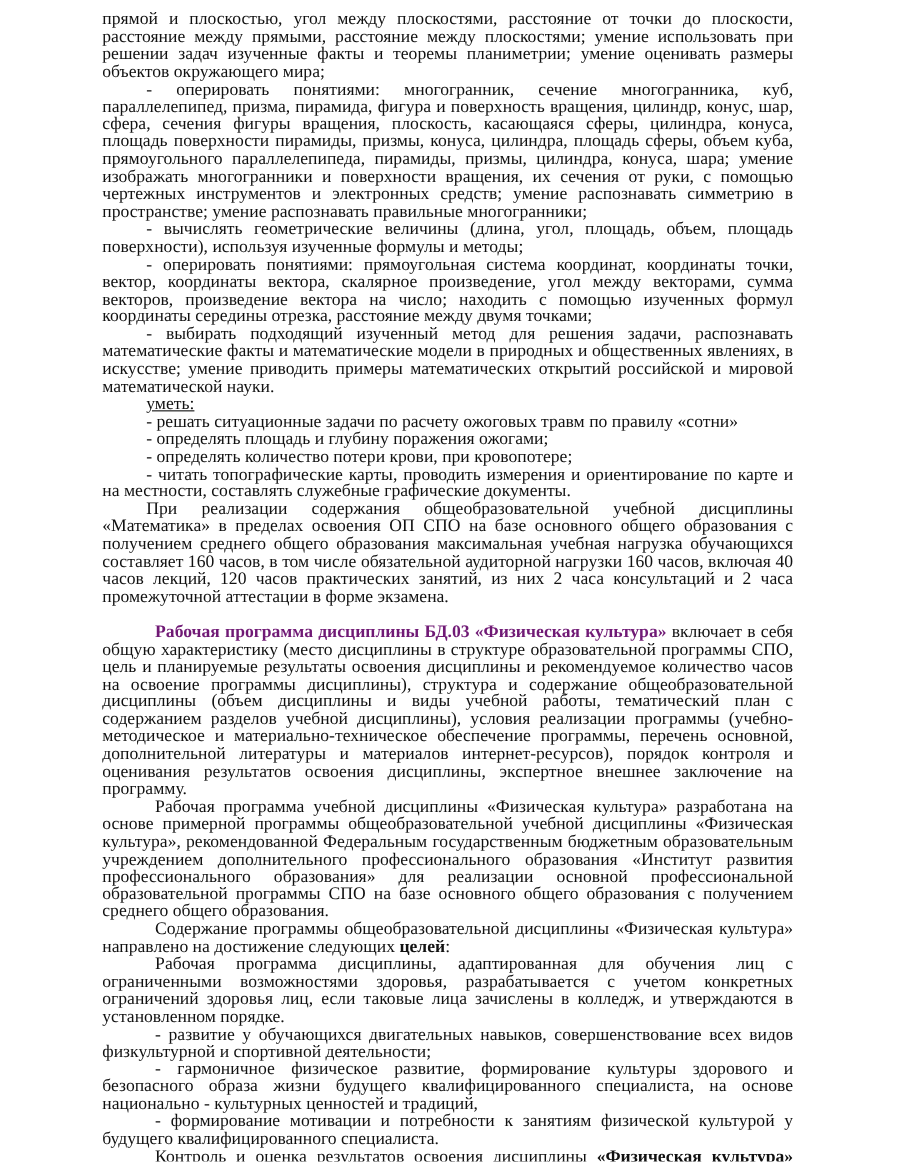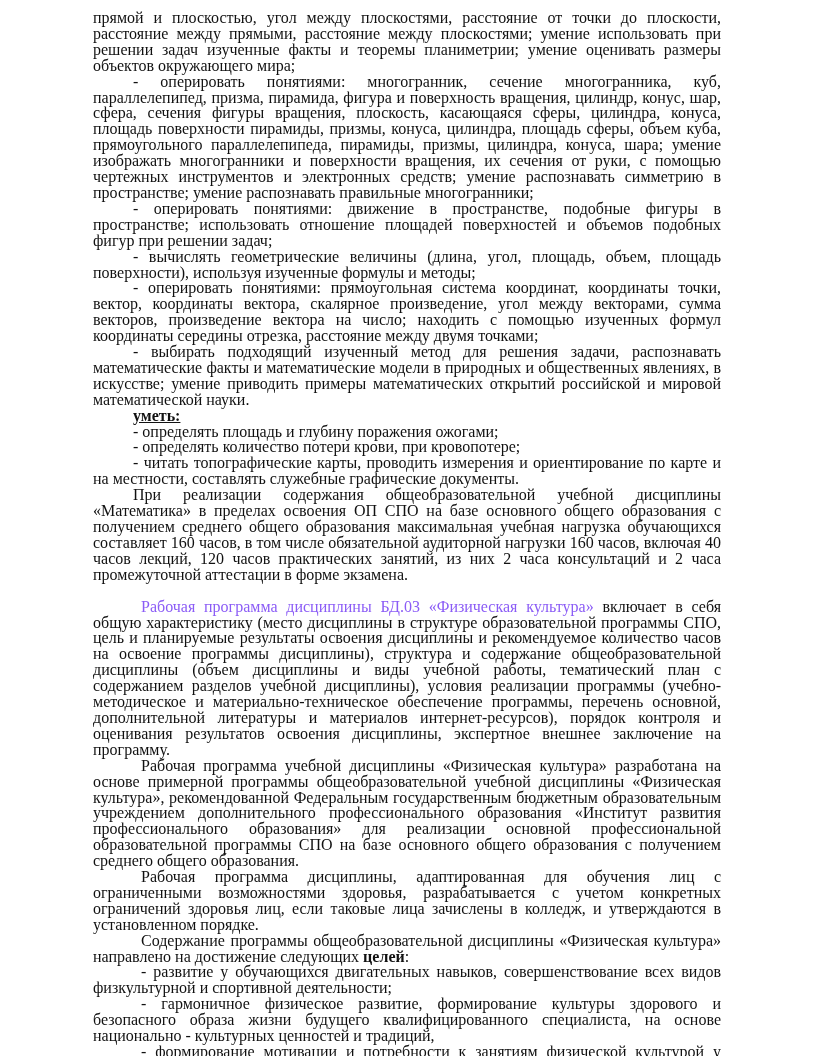--- a/index.html
+++ b/index.html
@@ -12,49 +12,49 @@
     font-family: "Liberation Serif", serif;
     font-size: 16px;
     line-height: 15.9px;
     color: #111111;
   }
   .p { margin: 0; text-align: justify; text-align-last: left; }
   .ind { text-indent: 40px; }
   .ind2 { text-indent: 48px; }
   .lead { padding-left: 40px; }
   .bold { font-weight: bold; }
-  .ul { text-decoration: underline; font-weight: bold; }
-  .red { color: #8b5cf6; font-weight: normal; }
+  .ul { text-decoration: underline; font-weight: normal; }
+  .red { color: #701a75; font-weight: bold; }
   .gap { height: 16px; }
 </style>
 </head>
 <body>
 
 <div class="page">
   <p class="p">прямой и плоскостью, угол между плоскостями, расстояние от точки до плоскости, расстояние между прямыми, расстояние между плоскостями; умение использовать при решении задач изученные факты и теоремы планиметрии; умение оценивать размеры объектов окружающего мира;</p>
   <p class="p ind">- оперировать понятиями: многогранник, сечение многогранника, куб, параллелепипед, призма, пирамида, фигура и поверхность вращения, цилиндр, конус, шар, сфера, сечения фигуры вращения, плоскость, касающаяся сферы, цилиндра, конуса, площадь поверхности пирамиды, призмы, конуса, цилиндра, площадь сферы, объем куба, прямоугольного параллелепипеда, пирамиды, призмы, цилиндра, конуса, шара; умение изображать многогранники и поверхности вращения, их сечения от руки, с помощью чертежных инструментов и электронных средств; умение распознавать симметрию в пространстве; умение распознавать правильные многогранники;</p>
-  <p class="p ind">- оперировать понятиями: движение в пространстве, подобные фигуры в пространстве; использовать отношение площадей поверхностей и объемов подобных фигур при решении задач;</p>
   <p class="p ind">- вычислять геометрические величины (длина, угол, площадь, объем, площадь поверхности), используя изученные формулы и методы;</p>
   <p class="p ind">- оперировать понятиями: прямоугольная система координат, координаты точки, вектор, координаты вектора, скалярное произведение, угол между векторами, сумма векторов, произведение вектора на число; находить с помощью изученных формул координаты середины отрезка, расстояние между двумя точками;</p>
   <p class="p ind">- выбирать подходящий изученный метод для решения задачи, распознавать математические факты и математические модели в природных и общественных явлениях, в искусстве; умение приводить примеры математических открытий российской и мировой математической науки.</p>
 
   <p class="p lead"><span class="ul">уметь:</span></p>
 
+  <p class="p ind">- решать ситуационные задачи по расчету ожоговых травм по правилу «сотни»</p>
   <p class="p ind">- определять площадь и глубину поражения ожогами;</p>
   <p class="p ind">- определять количество потери крови, при кровопотере;</p>
   <p class="p ind">- читать топографические карты, проводить измерения и ориентирование по карте и на местности, составлять служебные графические документы.</p>
 
   <p class="p ind">При реализации содержания общеобразовательной учебной дисциплины «Математика» в пределах освоения ОП СПО на базе основного общего образования с получением среднего общего образования максимальная учебная нагрузка обучающихся составляет 160 часов, в том числе обязательной аудиторной нагрузки 160 часов, включая 40 часов лекций, 120 часов практических занятий, из них 2 часа консультаций и 2 часа промежуточной аттестации в форме экзамена.</p>
 
   <div class="gap"></div>
 
   <p class="p ind2"><span class="red">Рабочая программа дисциплины БД.03 «Физическая культура»</span><span> включает в себя общую характеристику (место дисциплины в структуре образовательной программы СПО, цель и планируемые результаты освоения дисциплины и рекомендуемое количество часов на освоение программы дисциплины), структура и содержание общеобразовательной дисциплины (объем дисциплины и виды учебной работы, тематический план с содержанием разделов учебной дисциплины), условия реализации программы (учебно-методическое и материально-техническое обеспечение программы, перечень основной, дополнительной литературы и материалов интернет-ресурсов), порядок контроля и оценивания результатов освоения дисциплины, экспертное внешнее заключение на программу.</span></p>
 
   <p class="p ind2">Рабочая программа учебной дисциплины «Физическая культура» разработана на основе примерной программы общеобразовательной учебной дисциплины «Физическая культура», рекомендованной Федеральным государственным бюджетным образовательным учреждением дополнительного профессионального образования «Институт развития профессионального образования» для реализации основной профессиональной образовательной программы СПО на базе основного общего образования с получением среднего общего образования.</p>
+  <p class="p ind2"><span>Содержание программы общеобразовательной дисциплины «Физическая культура» направлено на достижение следующих </span><span class="bold">целей</span><span>:</span></p>
   <p class="p ind2">Рабочая программа дисциплины, адаптированная для обучения лиц с ограниченными возможностями здоровья, разрабатывается с учетом конкретных ограничений здоровья лиц, если таковые лица зачислены в колледж, и утверждаются в установленном порядке.</p>
-  <p class="p ind2"><span>Содержание программы общеобразовательной дисциплины «Физическая культура» направлено на достижение следующих </span><span class="bold">целей</span><span>:</span></p>
 
   <p class="p ind2">- развитие у обучающихся двигательных навыков, совершенствование всех видов физкультурной и спортивной деятельности;</p>
   <p class="p ind2">- гармоничное физическое развитие, формирование культуры здорового и безопасного образа жизни будущего квалифицированного специалиста, на основе национально - культурных ценностей и традиций,</p>
   <p class="p ind2">- формирование мотивации и потребности к занятиям физической культурой у будущего квалифицированного специалиста.</p>
 
   <p class="p ind2"><span>Контроль и оценка результатов освоения дисциплины </span><span class="bold">«Физическая культура»</span><span> осуществляется</span></p>
 </div>
 
 </body></html>

